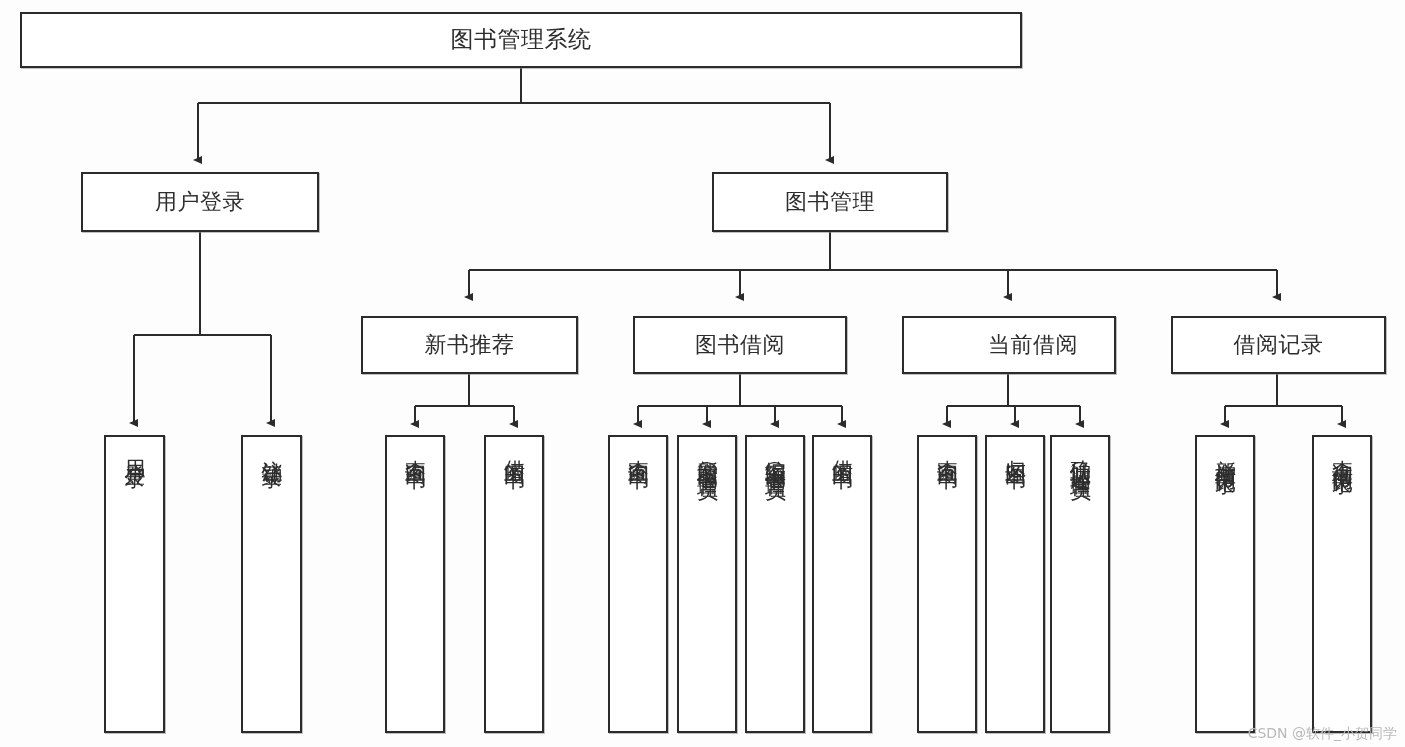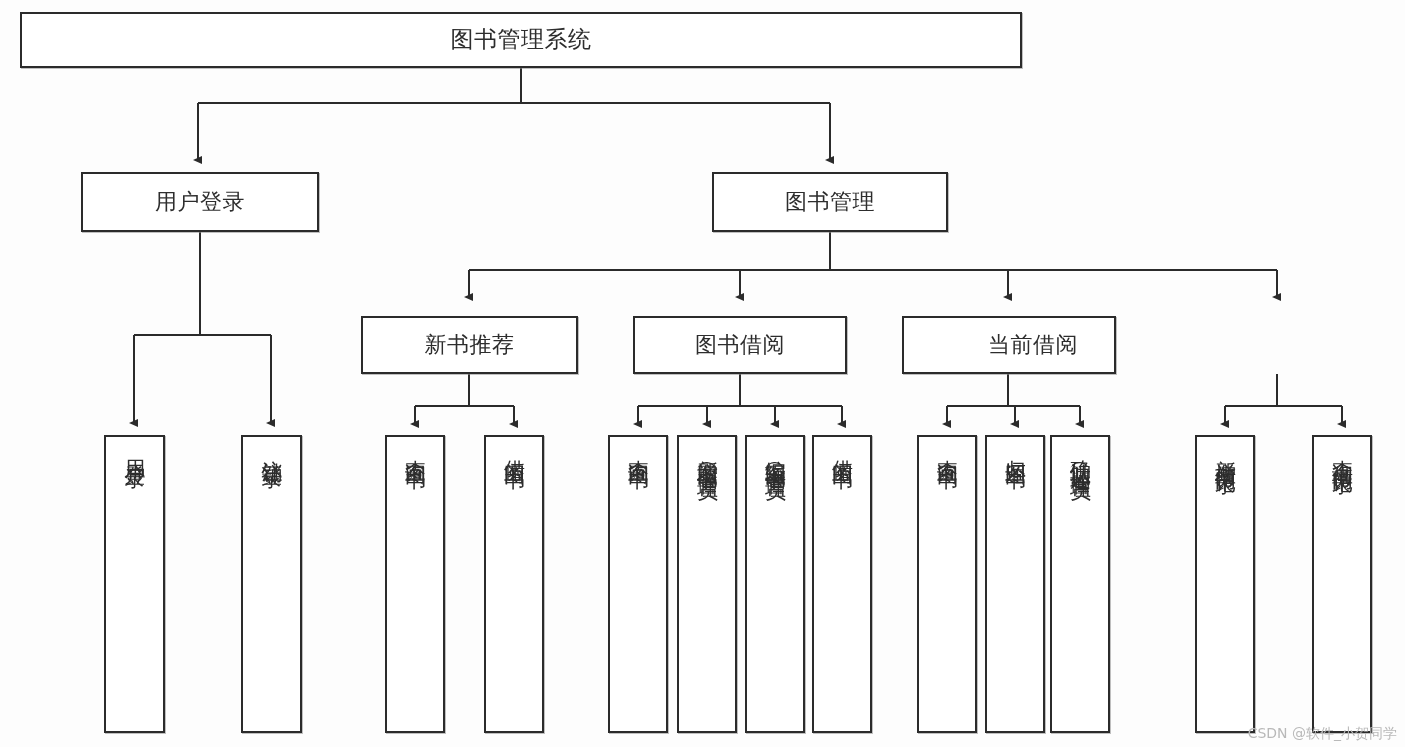--- a/index.html
+++ b/index.html
@@ -135,20 +135,23 @@
 
   <div class="node horiz" style="left:361px; top:316px; width:217px; height:58px;">
     <span class="lbl">新书推荐</span>
   </div>
   <div class="node horiz" style="left:633px; top:316px; width:214px; height:58px;">
     <span class="lbl">图书借阅</span>
   </div>
   <div class="node horiz" style="left:902px; top:316px; width:214px; height:58px;padding-left:48px;">
     <span class="lbl">当前借阅</span>
   </div>
+  <div class="node horiz" style="left:1171px; top:316px; width:215px; height:58px;">
+    <span class="lbl">借阅记录</span>
+  </div>
 
   <div class="node vert" style="left:104px; top:435px; width:61px; height:298px;">
     <span class="lbl">用户登录</span>
   </div>
   <div class="node vert" style="left:241px; top:435px; width:61px; height:298px;">
     <span class="lbl">注销登录</span>
   </div>
 
   <div class="node vert" style="left:385px; top:435px; width:60px; height:298px;">
     <span class="lbl">查询图书</span>

